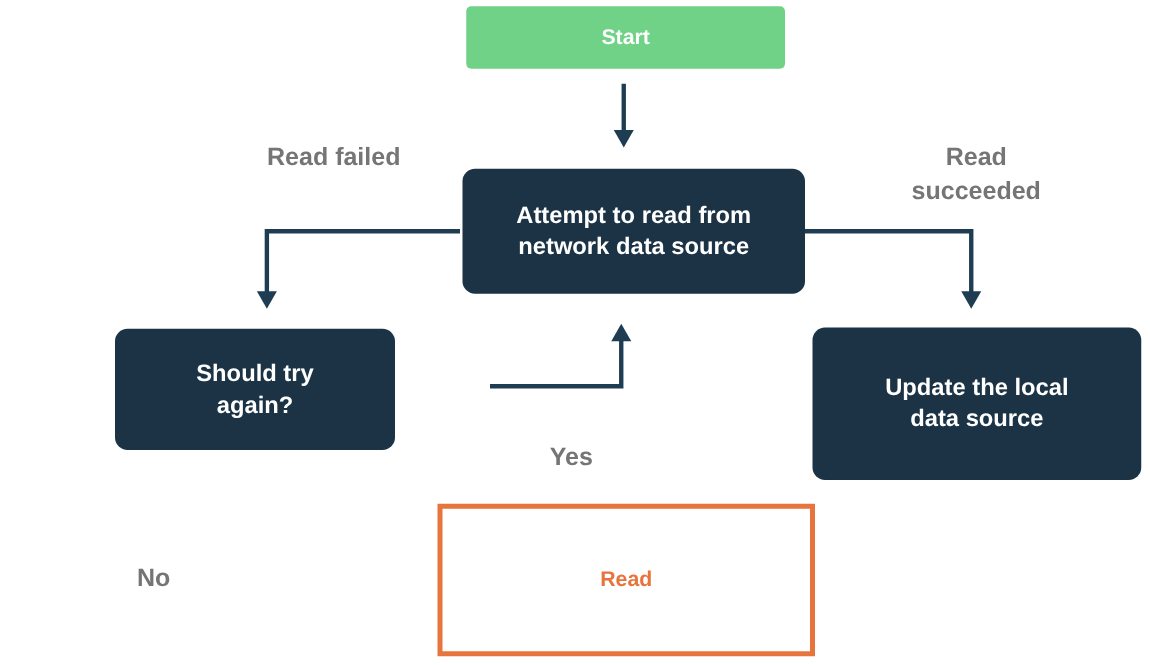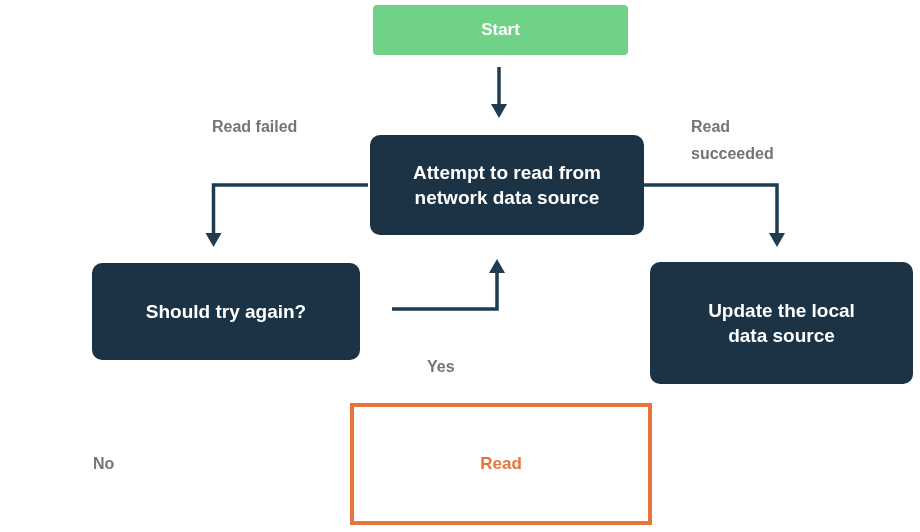--- a/index.html
+++ b/index.html
@@ -61,54 +61,54 @@
   }
   .node-attempt {
     left: 370px;
     top: 135px;
     width: 274px;
     height: 100px;
   }
   .node-should {
     left: 92px;
     top: 263px;
-    width: 268px;
+    width: 224px;
     height: 97px;
   }
   .node-update {
     left: 650px;
     top: 262px;
     width: 263px;
     height: 122px;
   }
   .node-done {
     left: 350px;
     top: 403px;
     width: 302px;
     height: 122px;
     background: transparent;
     border: 4px solid #E8743D;
     color: #E8743D;
     font-size: 17px;
   }
   .edge-label {
     position: absolute;
-    text-align: left;
+    text-align: center;
     font-weight: bold;
-    font-size: 16px;
+    font-size: 20px;
     line-height: 27px;
     color: #757575;
   }
   .label-read-failed {
     left: 212px;
     top: 113px;
     width: 110px;
   }
   .label-read-succeeded {
-    left: 691px;
+    left: 726px;
     top: 113px;
     width: 110px;
   }
   .label-yes {
     left: 427px;
     top: 341px;
     width: 60px;
     margin-top: 12px;
   }
   .label-no {

